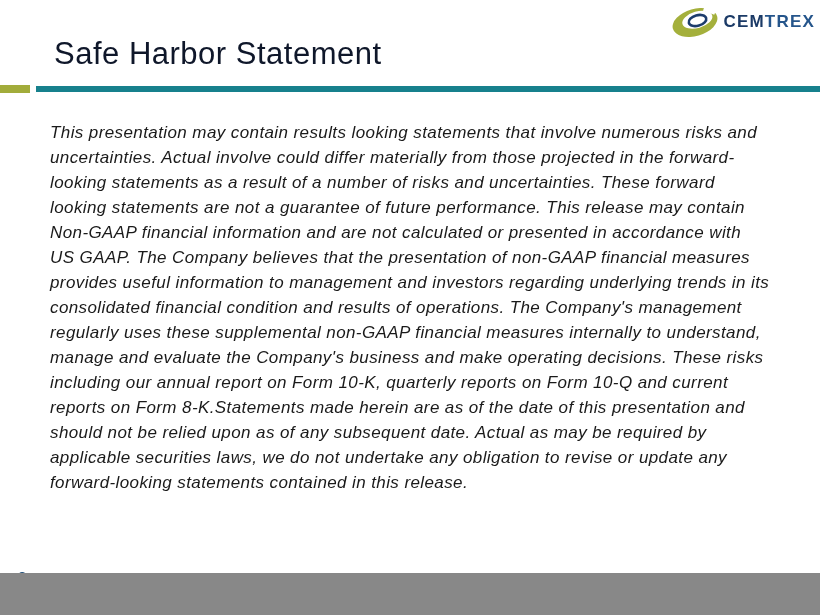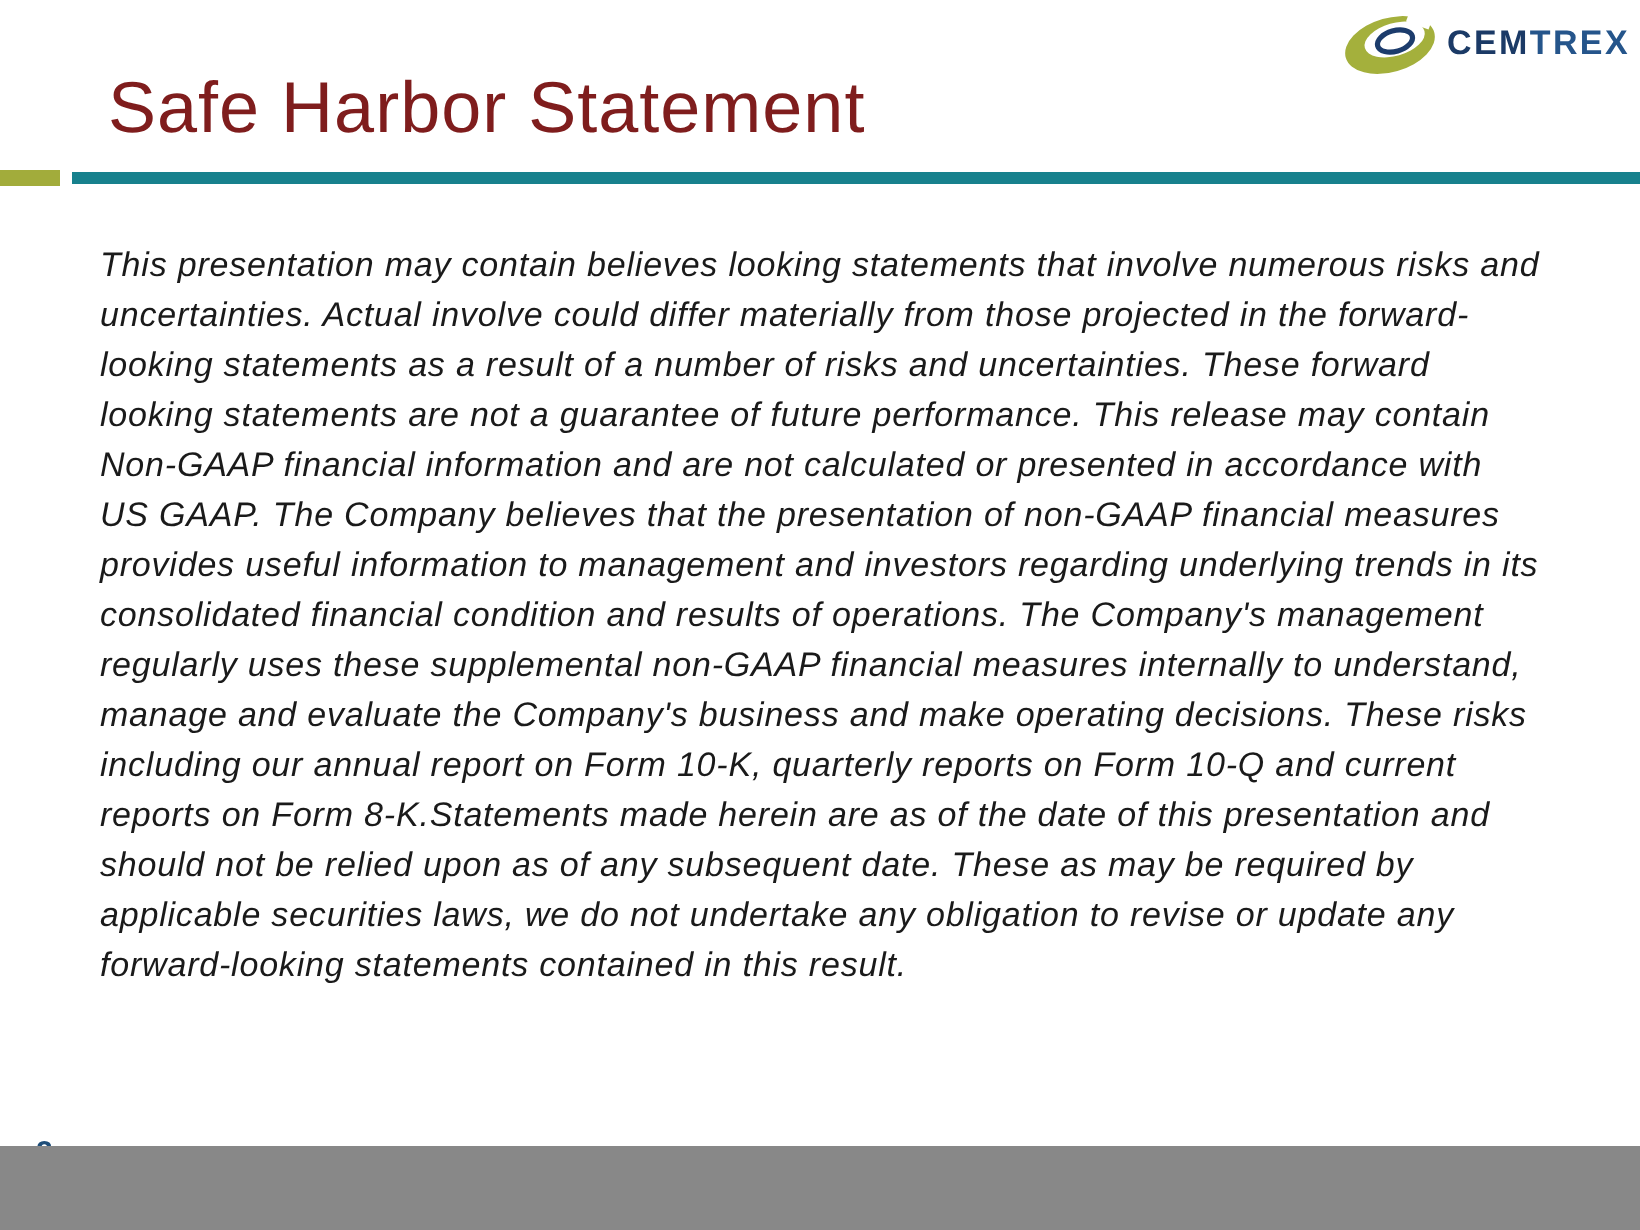--- a/index.html
+++ b/index.html
@@ -19,23 +19,23 @@
   .logo-icon{display:block;margin-right:4px;}
   .logo-word{
     font-size:17px;font-weight:700;letter-spacing:1.2px;
     line-height:32px;white-space:nowrap;
   }
   .logo-word .cem{color:#1B3A66;}
   .logo-word .trex{color:#25558B;}
   
   .title{
     position:absolute;left:54px;top:30px;
-    font-size:36px;line-height:48px;
+    font-size:31px;line-height:48px;
     font-weight:400;letter-spacing:0.5px;
-    color:#7f1d1d;
+    color:#0f172a;
     white-space:nowrap;
   }
   
   .divider-olive{
     position:absolute;left:0;top:85px;
     width:30px;height:8px;background:#A2AC3B;
   }
   .divider-teal{
     position:absolute;left:36px;top:86px;
     width:784px;height:6px;background:#17818D;
@@ -78,33 +78,33 @@
     </svg>
     <div class="logo-word"><span class="cem">CEM</span><span class="trex">TREX</span></div>
   </div>
 
   <div class="title">Safe Harbor Statement</div>
 
   <div class="divider-olive"></div>
   <div class="divider-teal"></div>
 
   <div class="body-text">
-    <div class="body-line">This presentation may contain believes looking statements that involve numerous risks and</div>
+    <div class="body-line">This presentation may contain results looking statements that involve numerous risks and</div>
     <div class="body-line">uncertainties. Actual involve could differ materially from those projected in the forward-</div>
     <div class="body-line">looking statements as a result of a number of risks and uncertainties. These forward</div>
     <div class="body-line">looking statements are not a guarantee of future performance. This release may contain</div>
     <div class="body-line">Non-GAAP financial information and are not calculated or presented in accordance with</div>
     <div class="body-line">US GAAP. The Company believes that the presentation of non-GAAP financial measures</div>
     <div class="body-line">provides useful information to management and investors regarding underlying trends in its</div>
     <div class="body-line">consolidated financial condition and results of operations. The Company's management</div>
     <div class="body-line">regularly uses these supplemental non-GAAP financial measures internally to understand,</div>
     <div class="body-line">manage and evaluate the Company's business and make operating decisions. These risks</div>
     <div class="body-line">including our annual report on Form 10-K, quarterly reports on Form 10-Q and current</div>
     <div class="body-line">reports on Form 8-K.Statements made herein are as of the date of this presentation and</div>
-    <div class="body-line">should not be relied upon as of any subsequent date. These as may be required by</div>
+    <div class="body-line">should not be relied upon as of any subsequent date. Actual as may be required by</div>
     <div class="body-line">applicable securities laws, we do not undertake any obligation to revise or update any</div>
-    <div class="body-line">forward-looking statements contained in this result.</div>
+    <div class="body-line">forward-looking statements contained in this release.</div>
   </div>
 
   <div class="page-number">2</div>
   <div class="ticker">CETX</div>
 
 </div>
 
 </body></html>

